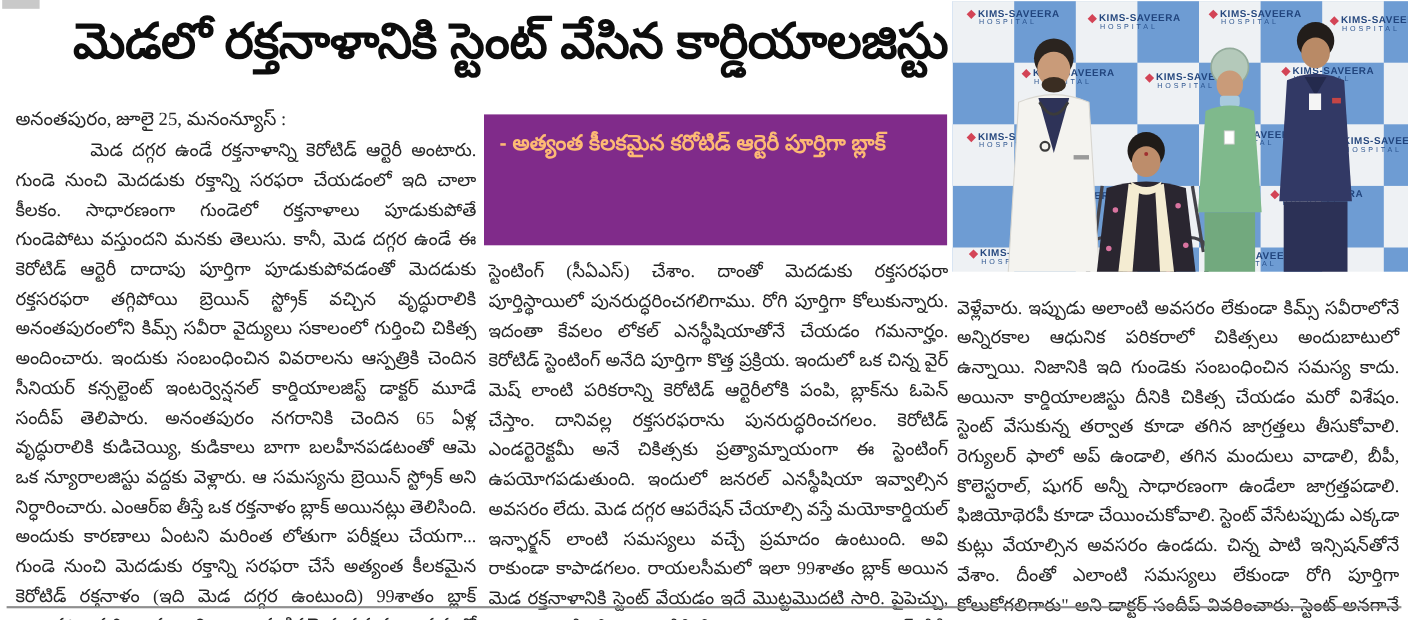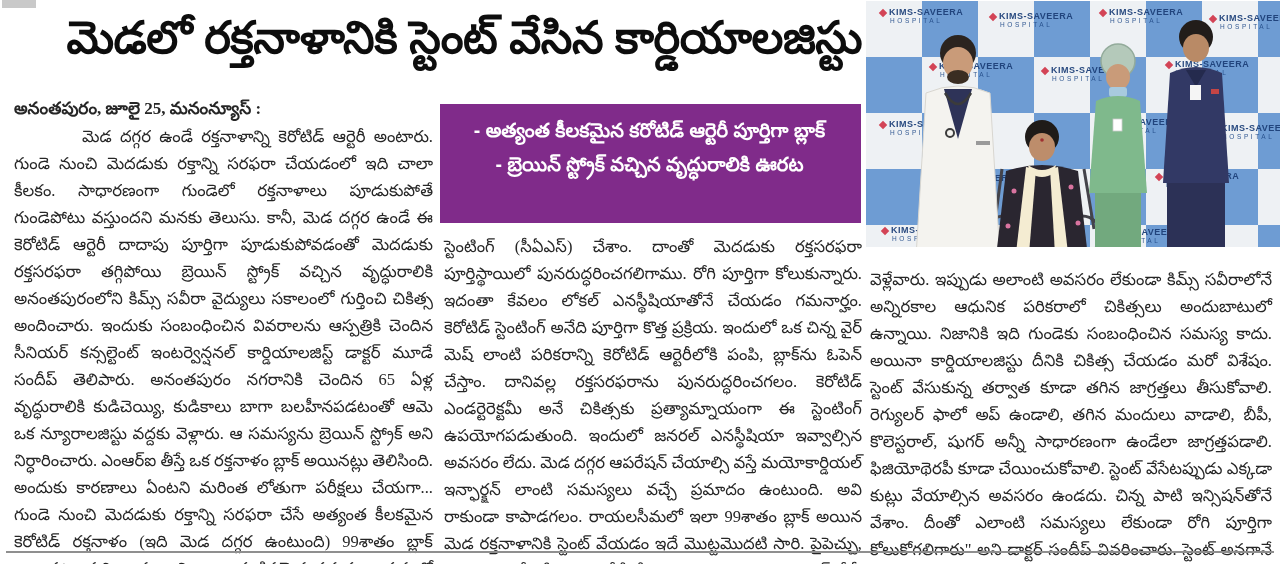--- a/index.html
+++ b/index.html
@@ -23,29 +23,29 @@
   .logo .lmark { display:inline-block; width:6px; height:6px; background:#d23b4e;
                  transform:rotate(45deg); margin-right:3px; vertical-align:middle; }
   .logo .lt2 { display:block; font-size:6.5px; letter-spacing:2.6px; color:#27508c;
                margin-left:10px; font-weight:normal; }
   .people { position:absolute; left:0; top:0; width:414px; height:256px; }
 
   
   .highlight-box { position:absolute; left:440px; top:104px; width:421px; height:119px;
                    background:#802b8a; padding:9px 16px 8px 14px; }
   .highlight-line { font-family:"Liberation Sans", sans-serif; font-weight:bold;
-                    color:#ffffff; font-size:19.5px; line-height:34px; white-space:nowrap;
-                    overflow:hidden;text-align:center; }
+                    color:#fdba74; font-size:19.5px; line-height:34px; white-space:nowrap;
+                    overflow:hidden; }
 
   
   .col { position:absolute; text-align:justify; font-size:16.5px; line-height:27px; color:#262626; }
   .col1 { left:14px;  top:97px;  width:419px; }
   .col2 { left:444px; top:233px; width:418px; }
   .col3 { left:870px; top:266px; width:402px; }
-  .dateline { font-weight:bold; font-size:17px; line-height:24px; margin-bottom:2px; text-align:left; }
+  .dateline { font-weight:normal; font-size:17px; line-height:24px; margin-bottom:2px; text-align:left; }
   .col1 p { text-indent:68px; }
 
   .bottom-rule { position:absolute; left:6px; top:551px; width:1268px; height:0;
                  border-top:2px solid #8f8f8f; }
 </style>
 </head>
 <body>
 
 <div class="page">
 
@@ -125,21 +125,20 @@
         <path d="M320,69 L330,86 L340,69 Z" fill="#242a4d"></path>
         <rect x="324" y="84" width="11" height="15" fill="#f5f5f5"></rect>
         <rect x="345" y="88" width="8" height="5" fill="#c44545"></rect>
         <rect x="301" y="182" width="58" height="74" fill="#2c3156"></rect>
       </g>
     </svg>
   </div>
 
   <div class="highlight-box">
     <div class="highlight-line">- అత్యంత కీలకమైన కరోటిడ్ ఆర్టెరీ పూర్తిగా బ్లాక్</div>
-    <div class="highlight-line">- బ్రెయిన్ స్ట్రోక్ వచ్చిన వృద్ధురాలికి ఊరట</div>
   </div>
 
   <div class="col col1">
     <div class="dateline">అనంతపురం, జూలై 25, మనంన్యూస్ :</div>
     <p>మెడ దగ్గర ఉండే రక్తనాళాన్ని కెరోటిడ్ ఆర్టెరీ అంటారు. గుండె నుంచి మెదడుకు రక్తాన్ని సరఫరా చేయడంలో ఇది చాలా కీలకం. సాధారణంగా గుండెలో రక్తనాళాలు పూడుకుపోతే గుండెపోటు వస్తుందని మనకు తెలుసు. కానీ, మెడ దగ్గర ఉండే ఈ కెరోటిడ్ ఆర్టెరీ దాదాపు పూర్తిగా పూడుకుపోవడంతో మెదడుకు రక్తసరఫరా తగ్గిపోయి బ్రెయిన్ స్ట్రోక్ వచ్చిన వృద్ధురాలికి అనంతపురంలోని కిమ్స్ సవీరా వైద్యులు సకాలంలో గుర్తించి చికిత్స అందించారు. ఇందుకు సంబంధించిన వివరాలను ఆస్పత్రికి చెందిన సీనియర్ కన్సల్టెంట్ ఇంటర్వెన్షనల్ కార్డియాలజిస్ట్ డాక్టర్ మూడే సందీప్ తెలిపారు. అనంతపురం నగరానికి చెందిన 65 ఏళ్ల వృద్ధురాలికి కుడిచెయ్యి, కుడికాలు బాగా బలహీనపడటంతో ఆమె ఒక న్యూరాలజిస్టు వద్దకు వెళ్లారు. ఆ సమస్యను బ్రెయిన్ స్ట్రోక్ అని నిర్ధారించారు. ఎంఆర్ఐ తీస్తే ఒక రక్తనాళం బ్లాక్ అయినట్లు తెలిసింది. అందుకు కారణాలు ఏంటని మరింత లోతుగా పరీక్షలు చేయగా... గుండె నుంచి మెదడుకు రక్తాన్ని సరఫరా చేసే అత్యంత కీలకమైన కెరోటిడ్ రక్తనాళం (ఇది మెడ దగ్గర ఉంటుంది) 99శాతం బ్లాక్ అయినట్లు గుర్తించారు. ఇది చాలా సంక్లిష్టమైన సమస్య కావడంతో అక్కడినుంచి కిమ్స్ సవీరా ఆస్పత్రికి పంపారు. బీపీ ఎక్కువగా ఉండటం వల్లే ఆయనకు ఈ కీలకమైన రక్తనాళం దాదాపు పూర్తిగా బ్లాక్ అయినట్లు గుర్తించాము. దానికి స్టెంట్ వేయడం మెరుగైన మార్గం కావడంతో, అందుకు అవసరమైన పరికరాలు అన్నింటినీ సేకరించి, కెరోటిడ్ ఆర్టెరీ</p>
   </div>
 
   <div class="col col2">
     <p>స్టెంటింగ్ (సీఏఎస్) చేశాం. దాంతో మెదడుకు రక్తసరఫరా పూర్తిస్థాయిలో పునరుద్ధరించగలిగాము. రోగి పూర్తిగా కోలుకున్నారు. ఇదంతా కేవలం లోకల్ ఎనస్థీషియాతోనే చేయడం గమనార్హం. కెరోటిడ్ స్టెంటింగ్ అనేది పూర్తిగా కొత్త ప్రక్రియ. ఇందులో ఒక చిన్న వైర్ మెష్ లాంటి పరికరాన్ని కెరోటిడ్ ఆర్టెరీలోకి పంపి, బ్లాక్‌ను ఓపెన్ చేస్తాం. దానివల్ల రక్తసరఫరాను పునరుద్ధరించగలం. కెరోటిడ్ ఎండర్టెరెక్టమీ అనే చికిత్సకు ప్రత్యామ్నాయంగా ఈ స్టెంటింగ్ ఉపయోగపడుతుంది. ఇందులో జనరల్ ఎనస్థీషియా ఇవ్వాల్సిన అవసరం లేదు. మెడ దగ్గర ఆపరేషన్ చేయాల్సి వస్తే మయోకార్డియల్ ఇన్ఫార్క్షన్ లాంటి సమస్యలు వచ్చే ప్రమాదం ఉంటుంది. అవి రాకుండా కాపాడగలం. రాయలసీమలో ఇలా 99శాతం బ్లాక్ అయిన మెడ రక్తనాళానికి స్టెంట్ వేయడం ఇదే మొట్టమొదటి సారి. పైపెచ్చు, ఇదంతా ఆరోగ్యశ్రీ పథకంలోనే చేశాం. వయసు వల్ల, కొలెస్టరాల్, బీపీ ఎక్కువ ఉండటం లాంటి కారణాలతో ఈ రక్తనాళం సన్నబడుతుంది. ఈ పేషెంటుకు బీపీ ఎక్కువగా ఉంది. గతంలో ఇలాంటి తీవ్రమైన సమస్యలు ఉంటే హైదరాబాద్, బెంగళూరు లాంటి నగరాలకు</p>
   </div>

